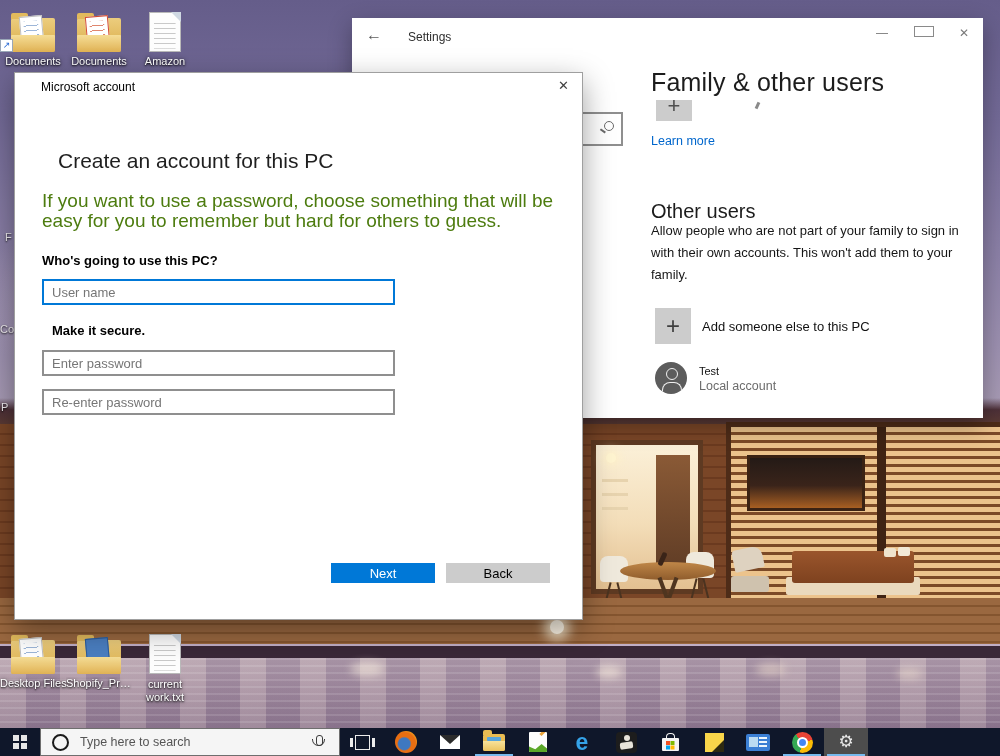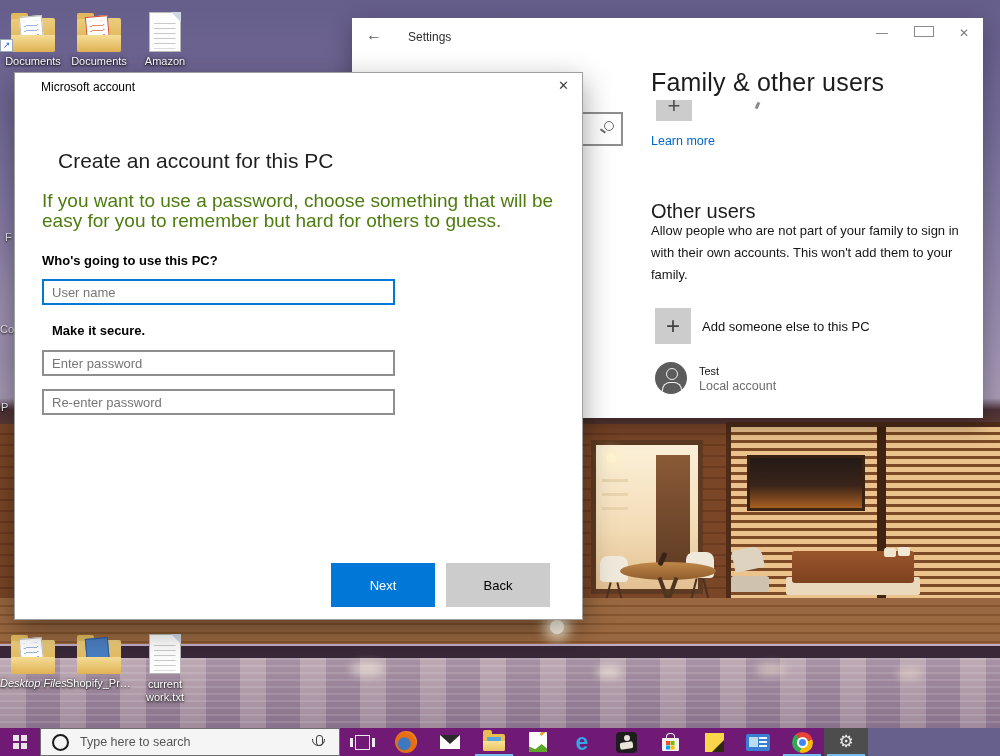--- a/index.html
+++ b/index.html
@@ -112,26 +112,26 @@
   .dlg h1{position:absolute;left:27px;top:60px;margin:16px;font-size:21px;font-weight:300;color:#1f1f1f;}
   .dlg .ddesc{position:absolute;left:27px;top:118px;width:519px;font-size:19px;line-height:19.5px;color:#4d7c0f;}
   .dlg .who{position:absolute;left:27px;top:180px;font-size:13px;font-weight:bold;color:#000;}
   .dlg input{position:absolute;left:27px;width:333px;height:22px;font-size:13px;color:#222;
     font-family:"Liberation Sans",sans-serif;padding:0 8px;outline:none;}
   .dlg input::placeholder{color:#767676;opacity:1;}
   .in-user{top:206px;border:2px solid #0078d7;}
   .dlg .secure{position:absolute;left:27px;top:250px;font-size:13px;font-weight:bold;color:#000;padding-left:10px;}
   .in-pass{top:277px;border:2px solid #8f8f8f;}
   .in-repass{top:316px;border:2px solid #8f8f8f;}
-  .dlg .btn{position:absolute;top:490px;width:104px;height:44px;border:none;font-size:13px;
+  .dlg .btn{position:absolute;top:490px;width:104px;height:20px;border:none;font-size:13px;
     font-family:"Liberation Sans",sans-serif;cursor:pointer;}
   .btn-next{left:316px;background:#0078d7;color:#fff;}
   .btn-back{left:431px;background:#cccccc;color:#000;}
   
-  .taskbar{position:absolute;left:0;bottom:0;width:868px;height:28px;background:#701a75;display:flex;align-items:center;z-index:50;}
+  .taskbar{position:absolute;left:0;bottom:0;width:1000px;height:28px;background:#0f172a;display:flex;align-items:center;z-index:50;}
   .tb-slot{width:44px;height:28px;display:flex;align-items:center;justify-content:center;position:relative;flex:0 0 auto;}
   .tb-slot.open::after{content:"";position:absolute;left:3px;bottom:0;width:38px;height:2px;background:#76b9ed;}
   .tb-slot.active{background:#4d4d4d;}
   .tb-start{width:40px;}
   .winflag{width:14px;height:14px;position:relative;}
   .winflag::before{content:"";position:absolute;left:0;top:0;width:6px;height:6px;background:#e6e6e6;
     box-shadow:8px 0 0 #e6e6e6,0 8px 0 #e6e6e6,8px 8px 0 #e6e6e6;}
   .tb-search{width:300px;height:28px;background:#f5f5f5;border:1px solid #6e6e6e;box-sizing:border-box;
     display:flex;align-items:center;position:relative;flex:0 0 auto;}
   .cortana{width:13px;height:13px;border:2.4px solid #1b1b1b;border-radius:50%;margin-left:11px;}
@@ -254,21 +254,21 @@
   <div class="art">
       <div class="docicon"></div>
     </div>
   <div class="lbl">Amazon</div>
 </div>
 
 <span class="efrag" style="left:5px;top:231px;">F</span>
 <span class="efrag" style="left:0px;top:323px;">Co</span>
 <span class="efrag" style="left:1px;top:401px;">P</span>
 
-<div class="dicon" style="left:0px;top:632px;font-style:italic;">
+<div class="dicon" style="left:0px;top:632px;">
   <div class="art">
     <div class="fold">
         <div class="back"></div>
         <div class="paper"></div>
         <div class="front"></div>
       </div>
   </div>
   <div class="lbl" style="white-space:nowrap;">Desktop Files</div>
 </div>
 <div class="dicon" style="left:66px;top:632px;">

